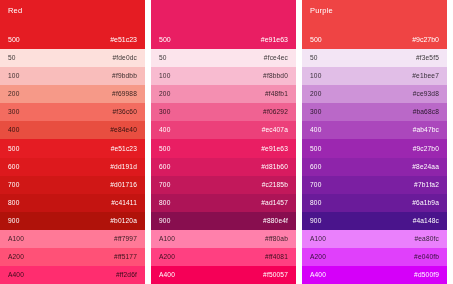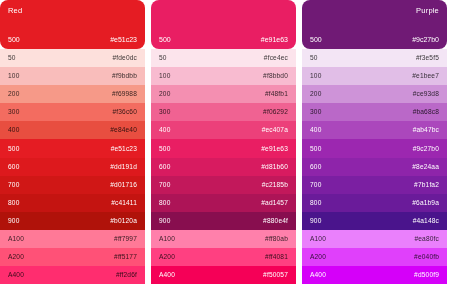--- a/index.html
+++ b/index.html
@@ -22,21 +22,20 @@
     width: 145px;
     display: flex;
     flex-direction: column;
     overflow: hidden;
   }
   .column-header {
     position: relative;
     height: 49px;
     flex: 0 0 49px;
     padding: 6px 8px 0 8px;
-    border-radius: 8px;
   }
   .column-header .family-name {
     font-size: 7.5px;
     line-height: 9px;
     letter-spacing: 0.2px;
   }
   .column-header .header-foot {
     position: absolute;
     left: 8px;
     right: 8px;
@@ -186,21 +185,21 @@
       <div class="swatch-row on-light" style="background: rgb(255, 64, 129);">
         <span class="tone-label">A200</span>
         <span class="tone-hex">#ff4081</span>
       </div>
       <div class="swatch-row on-dark" style="background: rgb(245, 0, 87);">
         <span class="tone-label">A400</span>
         <span class="tone-hex">#f50057</span>
       </div>
     </div>
     <div class="palette-column">
-      <div class="column-header on-dark" style="background: #701a75; text-align: right;">
+      <div class="column-header on-dark" style="background: #ef4444;">
         <div class="family-name">Purple</div>
         <div class="header-foot">
           <span class="tone-label">500</span>
           <span class="tone-hex">#9c27b0</span>
         </div>
       </div>
       <div class="swatch-row on-light" style="background: rgb(243, 229, 245);">
         <span class="tone-label">50</span>
         <span class="tone-hex">#f3e5f5</span>
       </div>

